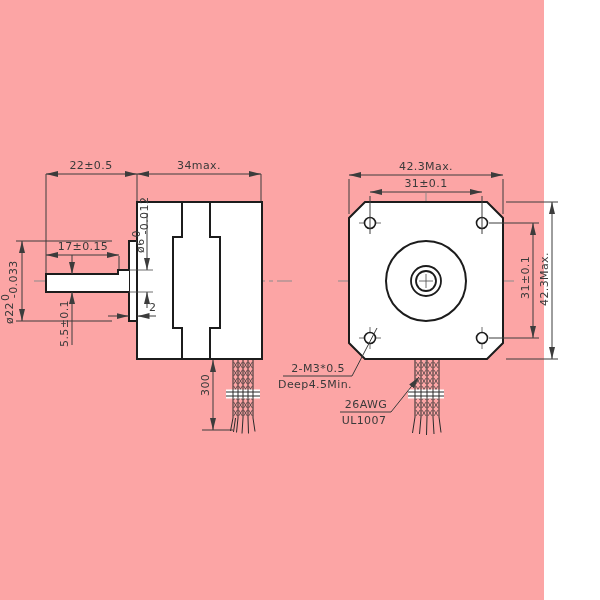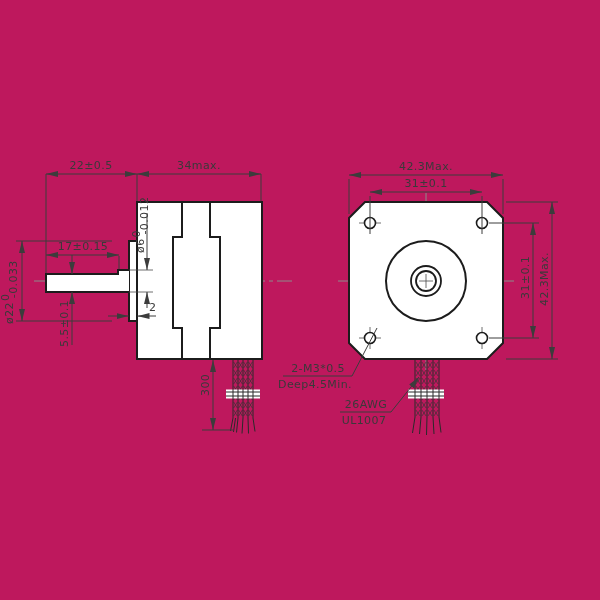--- a/index.html
+++ b/index.html
@@ -5,23 +5,23 @@
   html, body {
     margin: 0;
     padding: 0;
     background: #ffffff;
     width: 600px;
     height: 600px;
     overflow: hidden;
   }
   .stage {
     position: relative;
-    width: 600px;
+    width: 544px;
     height: 600px;
-    background: #be185d;
+    background: #fca5a5;
     font-family: "DejaVu Sans", sans-serif;
   }
   svg text {
     fill: #3a3a3a;
     font-size: 11px;
     font-family: "DejaVu Sans", sans-serif;
     letter-spacing: 0.4px;
   }
   .ol  { stroke: #1c1c1c; stroke-width: 2;   fill: none; }
   .olf { stroke: #1c1c1c; stroke-width: 2;   fill: #ffffff; }

